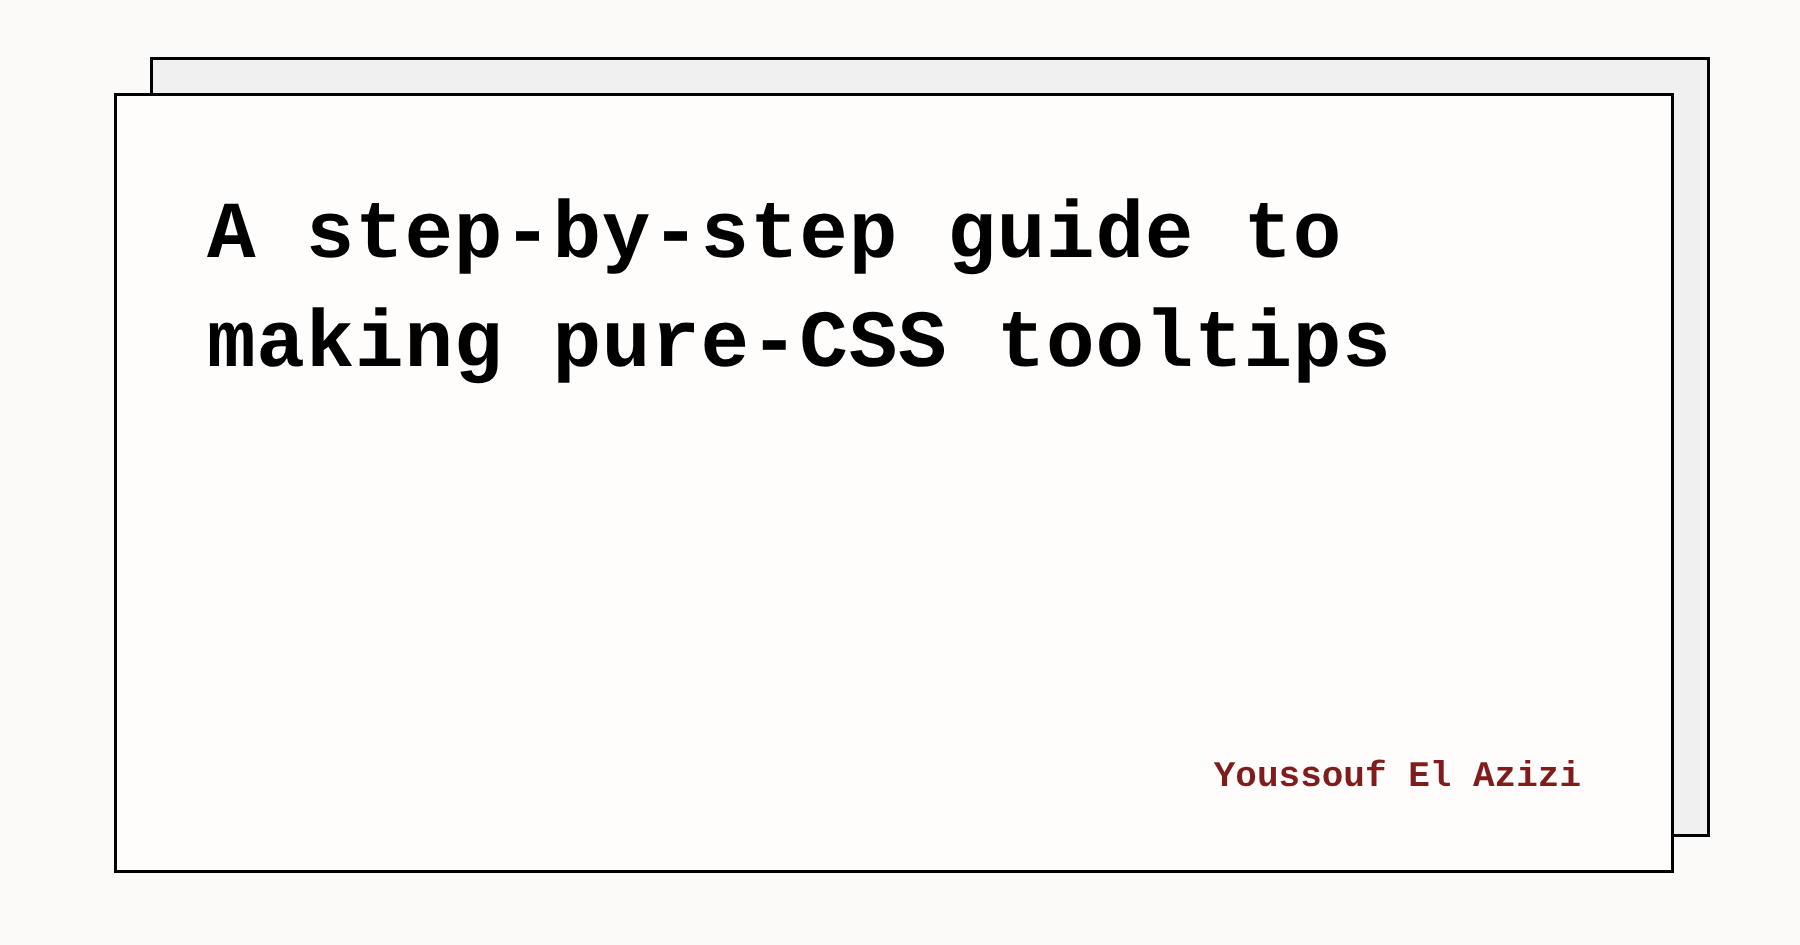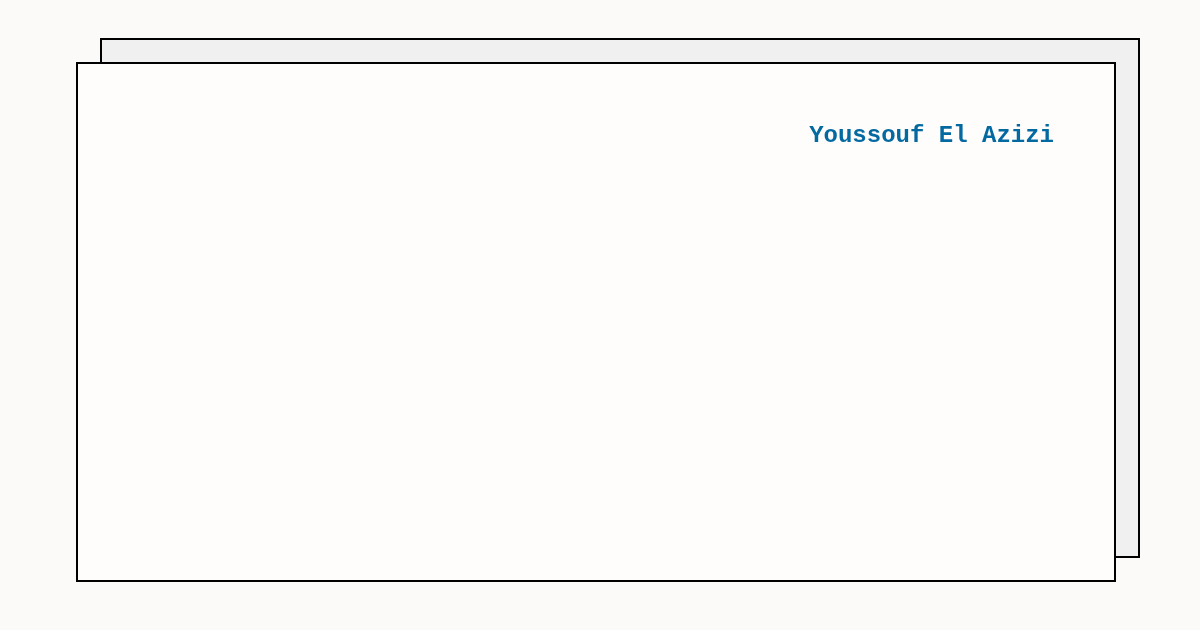--- a/index.html
+++ b/index.html
@@ -40,24 +40,25 @@
     .title {
       font-size: 54px;
       font-weight: bold;
       line-height: 1.35;
       letter-spacing: 0.5px;
       color: #000;
     }
     .author {
       font-size: 24px;
       font-weight: bold;
-      color: #0369a1;
+      color: #7f1d1d;
       text-align: right;
       padding-bottom: 8px;
     }
   </style>
 </head>
 <body>
 
 <div class="card-back"></div>
 <div class="card-front">
+  <h1 class="title">A step-by-step guide to making pure-CSS tooltips</h1>
   <div class="author">Youssouf El Azizi</div>
 </div>
 
 </body></html>

